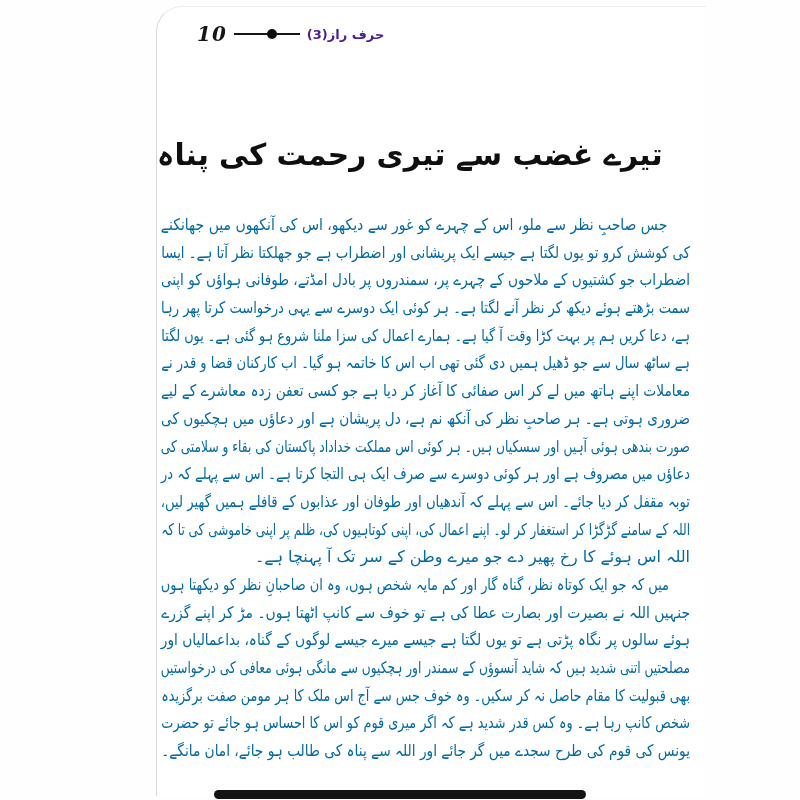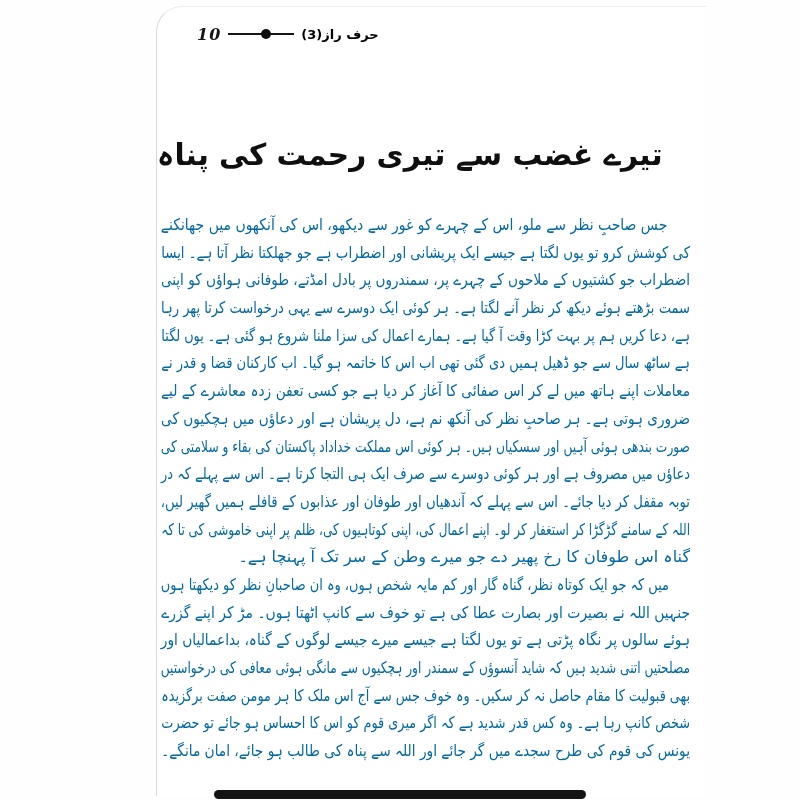--- a/index.html
+++ b/index.html
@@ -7,26 +7,26 @@
               font-family:"DejaVu Sans", sans-serif; }
   .canvas { position:absolute; left:0; top:0; width:800px; height:800px; background:#fefefe; }
 
   .page { position:absolute; left:156px; top:6px; width:550px; height:790px;
           background:#ffffff; border-left:1px solid #d9d9d4; border-top:1px solid #ecece8;
           border-top-left-radius:26px; }
 
   .header { position:absolute; left:40px; top:16px; height:22px;
             display:flex; align-items:center; gap:7px; color:#151515; }
   .pageno { font-family:"DejaVu Serif", serif; font-style:italic; font-weight:bold;
-            font-size:16px; letter-spacing:1px; }
+            font-size:20px; letter-spacing:1px; }
   .rule { display:flex; align-items:center; }
   .rule .seg1 { width:34px; height:2px; background:#161616; }
   .rule .dot  { width:10px; height:10px; border-radius:50%; background:#0e0e0e; margin:0 -1px; }
   .rule .seg2 { width:24px; height:2px; background:#161616; }
-  .booktitle { direction:rtl; font-size:13px; font-weight:bold; color:#000000; white-space:nowrap; }
+  .booktitle { direction:rtl; font-size:13px; font-weight:bold; color:#4c1d95; white-space:nowrap; }
 
   .title { position:absolute; top:116px; left:0; width:100%; padding-right:44px;
            text-align:center; direction:rtl; font-size:30px; font-weight:bold;
            line-height:64px; color:#0f0f0f; white-space:nowrap; }
 
   .bodytext { position:absolute; top:204px; left:4px; width:529px; direction:rtl;
               font-size:16px; color:#0369a1; }
   .bline { line-height:27.7px; height:27.7px; text-align:justify; text-align-last:justify;
            white-space:nowrap; overflow:visible; }
   .bline.indent { padding-right:26px; }
@@ -59,21 +59,21 @@
         <div class="bline fitline" style="transform-origin: right center; transform: scaleX(0.847756); text-align-last: right;">اضطراب جو کشتیوں کے ملاحوں کے چہرے پر، سمندروں پر بادل امڈتے، طوفانی ہواؤں کو اپنی</div>
         <div class="bline fitline" style="transform-origin: right center; transform: scaleX(0.81762); text-align-last: right;">سمت بڑھتے ہوئے دیکھ کر نظر آنے لگتا ہے۔ ہر کوئی ایک دوسرے سے یہی درخواست کرتا پھر رہا</div>
         <div class="bline fitline" style="transform-origin: right center; transform: scaleX(0.800303); text-align-last: right;">ہے، دعا کریں ہم پر بہت کڑا وقت آ گیا ہے۔ ہمارے اعمال کی سزا ملنا شروع ہو گئی ہے۔ یوں لگتا</div>
         <div class="bline fitline" style="transform-origin: right center; transform: scaleX(0.81762); text-align-last: right;">ہے ساٹھ سال سے جو ڈھیل ہمیں دی گئی تھی اب اس کا خاتمہ ہو گیا۔ اب کارکنان قضا و قدر نے</div>
         <div class="bline fitline" style="transform-origin: right center; transform: scaleX(0.858766); text-align-last: right;">معاملات اپنے ہاتھ میں لے کر اس صفائی کا آغاز کر دیا ہے جو کسی تعفن زدہ معاشرے کے لیے</div>
         <div class="bline fitline" style="transform-origin: right center; transform: scaleX(0.847756); text-align-last: right;">ضروری ہوتی ہے۔ ہر صاحبِ نظر کی آنکھ نم ہے، دل پریشان ہے اور دعاؤں میں ہچکیوں کی</div>
         <div class="bline fitline" style="transform-origin: right center; transform: scaleX(0.764451); text-align-last: right;">صورت بندھی ہوئی آہیں اور سسکیاں ہیں۔ ہر کوئی اس مملکت خداداد پاکستان کی بقاء و سلامتی کی</div>
         <div class="bline fitline" style="transform-origin: right center; transform: scaleX(0.808869); text-align-last: right;">دعاؤں میں مصروف ہے اور ہر کوئی دوسرے سے صرف ایک ہی التجا کرتا ہے۔ اس سے پہلے کہ در</div>
         <div class="bline fitline" style="transform-origin: right center; transform: scaleX(0.826562); text-align-last: right;">توبہ مقفل کر دیا جائے۔ اس سے پہلے کہ آندھیاں اور طوفان اور عذابوں کے قافلے ہمیں گھیر لیں،</div>
         <div class="bline fitline" style="transform-origin: right center; transform: scaleX(0.75142); text-align-last: right;">اللہ کے سامنے گڑگڑا کر استغفار کر لو۔ اپنے اعمال کی، اپنی کوتاہیوں کی، ظلم پر اپنی خاموشی کی تا کہ</div>
-        <div class="bline fitline end">گناہ اس طوفان کا رخ پھیر دے جو میرے وطن کے سر تک آ پہنچا ہے۔</div>
+        <div class="bline fitline end">اللہ اس ہوئے کا رخ پھیر دے جو میرے وطن کے سر تک آ پہنچا ہے۔</div>
         <div class="bline fitline indent" style="transform-origin: right center; transform: scaleX(0.807634); text-align-last: right;">میں کہ جو ایک کوتاہ نظر، گناہ گار اور کم مایہ شخص ہوں، وہ ان صاحبانِ نظر کو دیکھتا ہوں</div>
         <div class="bline fitline" style="transform-origin: right center; transform: scaleX(0.868637); text-align-last: right;">جنہیں اللہ نے بصیرت اور بصارت عطا کی ہے تو خوف سے کانپ اٹھتا ہوں۔ مڑ کر اپنے گزرے</div>
         <div class="bline fitline" style="transform-origin: right center; transform: scaleX(0.858766); text-align-last: right;">ہوئے سالوں پر نگاہ پڑتی ہے تو یوں لگتا ہے جیسے میرے جیسے لوگوں کے گناہ، بداعمالیاں اور</div>
         <div class="bline fitline" style="transform-origin: right center; transform: scaleX(0.760057); text-align-last: right;">مصلحتیں اتنی شدید ہیں کہ شاید آنسوؤں کے سمندر اور ہچکیوں سے مانگی ہوئی معافی کی درخواستیں</div>
         <div class="bline fitline" style="transform-origin: right center; transform: scaleX(0.800303); text-align-last: right;">بھی قبولیت کا مقام حاصل نہ کر سکیں۔ وہ خوف جس سے آج اس ملک کا ہر مومن صفت برگزیدہ</div>
         <div class="bline fitline" style="transform-origin: right center; transform: scaleX(0.800303); text-align-last: right;">شخص کانپ رہا ہے۔ وہ کس قدر شدید ہے کہ اگر میری قوم کو اس کا احساس ہو جائے تو حضرت</div>
         <div class="bline fitline" style="transform-origin: right center; transform: scaleX(0.857374); text-align-last: right;">یونس کی قوم کی طرح سجدے میں گر جائے اور اللہ سے پناہ کی طالب ہو جائے، امان مانگے۔</div>
       </div>
   </div>
 

